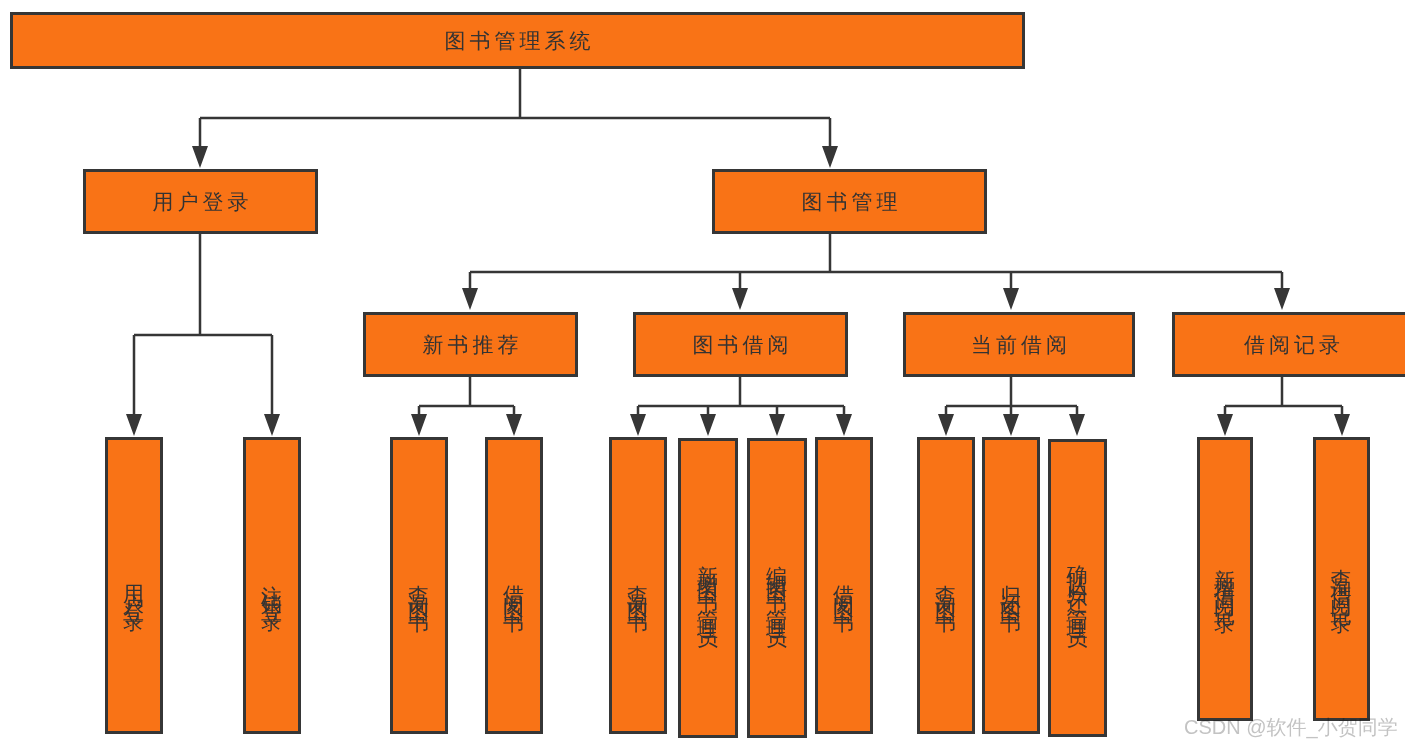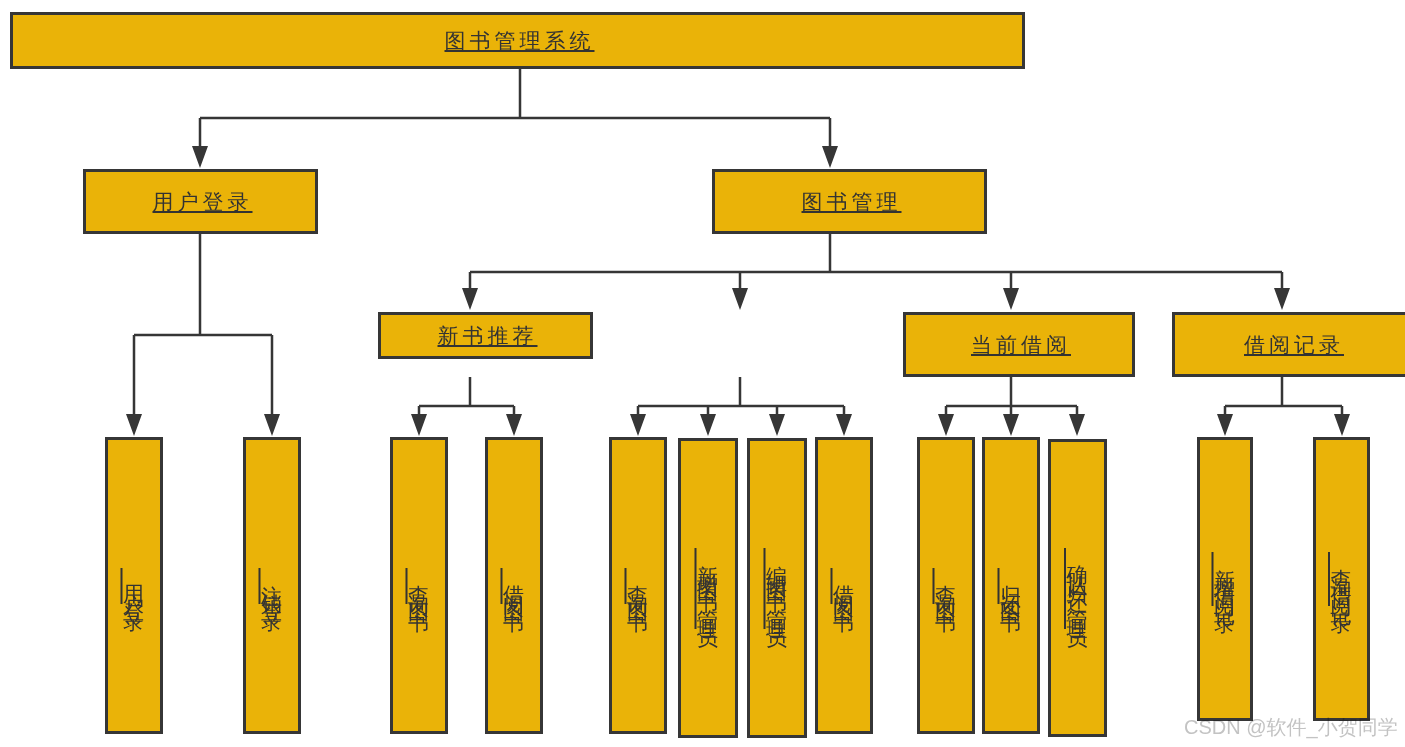--- a/index.html
+++ b/index.html
@@ -7,28 +7,27 @@
     position:relative;
     width:1405px;height:747px;
     background:#ffffff;
     overflow:hidden;
     font-family:"Liberation Sans", sans-serif;
   }
   .wires{position:absolute;left:0;top:0;}
   .node{
     position:absolute;
     box-sizing:border-box;
-    background:#eab308;
+    background:#f97316;
     border:3px solid #363636;
     color:#333333;
     display:flex;
     align-items:center;
     justify-content:center;
     z-index:2;
-    text-decoration:underline;
   }
   .node.h{
     font-size:21px;
     letter-spacing:4px;
     text-indent:4px; 
     white-space:nowrap;
   }
   .node.v{
     writing-mode:vertical-rl;
     text-orientation:mixed;
@@ -68,21 +67,22 @@
       M630 414h16l-8 22z M700 414h16l-8 22z M769 414h16l-8 22z M836 414h16l-8 22z
       M938 414h16l-8 22z M1003 414h16l-8 22z M1069 414h16l-8 22z
       M1217 414h16l-8 22z M1334 414h16l-8 22z"></path>
   </svg>
 
   <div class="node h" style="left:10px;top:12px;width:1015px;height:57px">图书管理系统</div>
 
   <div class="node h" style="left:83px;top:169px;width:235px;height:65px">用户登录</div>
   <div class="node h" style="left:712px;top:169px;width:275px;height:65px">图书管理</div>
 
-  <div class="node h" style="left:378px;top:312px;width:215px;height:47px">新书推荐</div>
+  <div class="node h" style="left:363px;top:312px;width:215px;height:65px">新书推荐</div>
+  <div class="node h" style="left:633px;top:312px;width:215px;height:65px">图书借阅</div>
   <div class="node h" style="left:903px;top:312px;width:232px;height:65px">当前借阅</div>
   <div class="node h" style="left:1172px;top:312px;width:240px;height:65px">借阅记录</div>
 
   <div class="node v" style="left:105px;top:437px;width:58px;height:297px">用户登录</div>
   <div class="node v" style="left:243px;top:437px;width:58px;height:297px">注销登录</div>
 
   <div class="node v" style="left:390px;top:437px;width:58px;height:297px">查询图书</div>
   <div class="node v" style="left:485px;top:437px;width:58px;height:297px">借阅图书</div>
 
   <div class="node v" style="left:609px;top:437px;width:58px;height:297px">查询图书</div>

